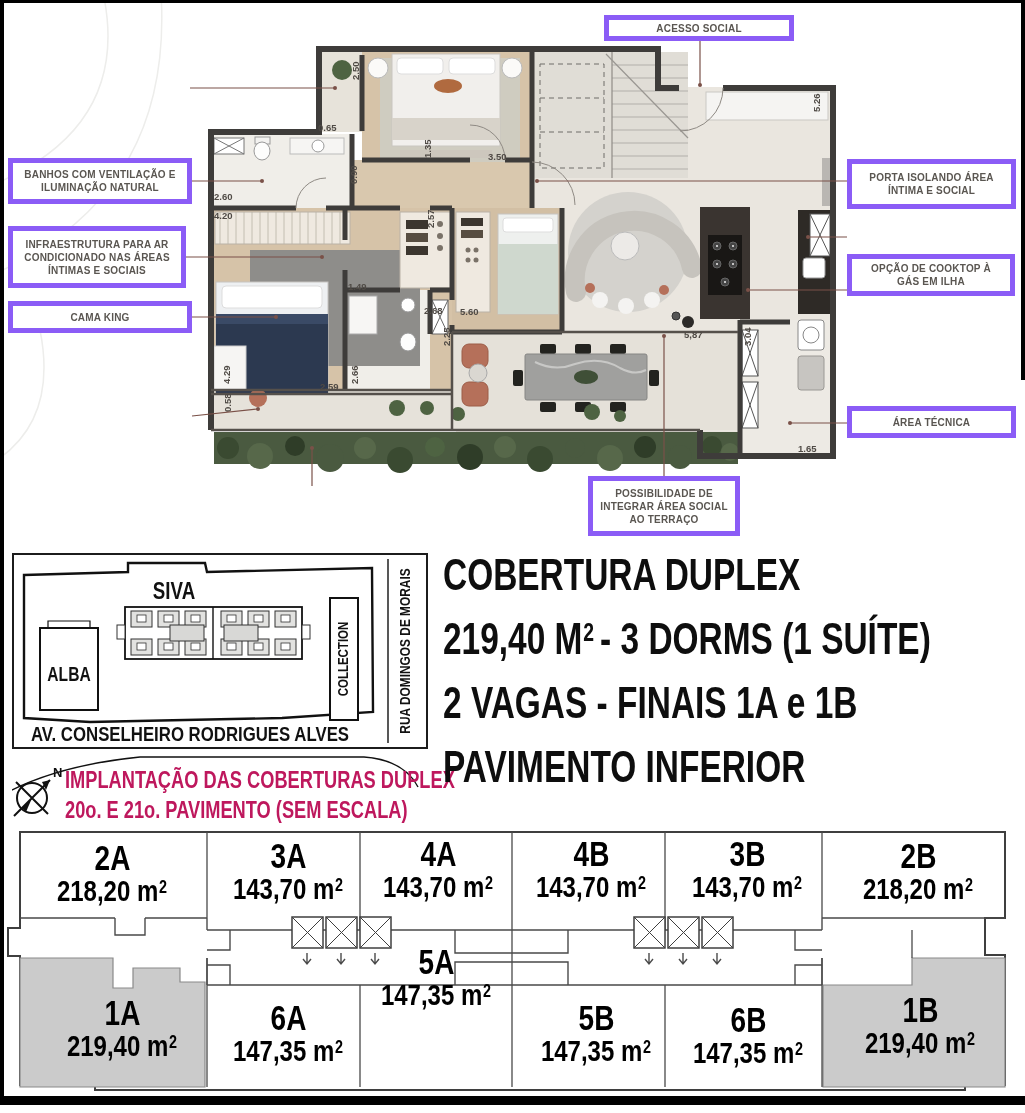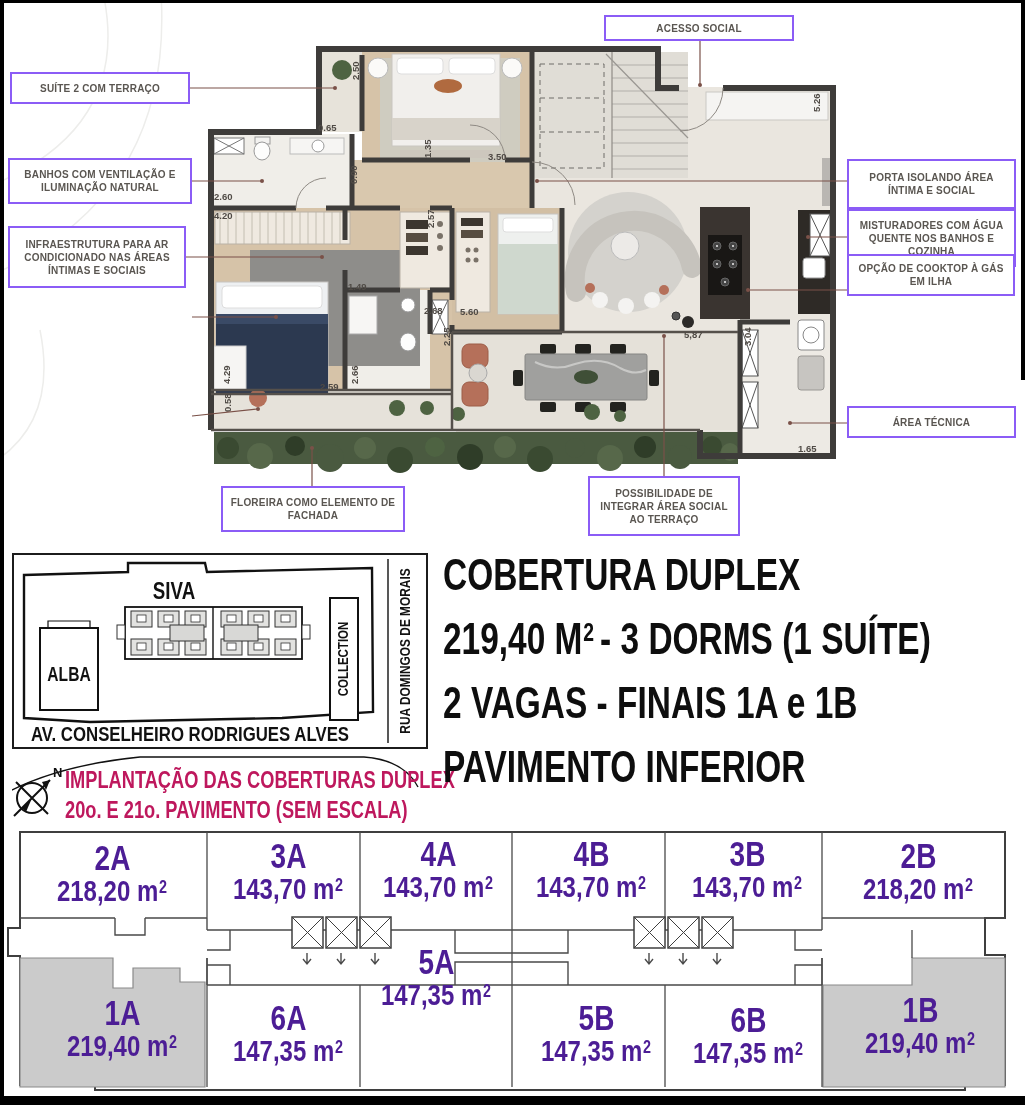--- a/index.html
+++ b/index.html
@@ -2,34 +2,34 @@
 <html><head>
 <meta charset="utf-8">
 <style>
   html,body{margin:0;padding:0;background:#fff;}
   body{width:1025px;height:1113px;position:relative;overflow:hidden;
        font-family:"Liberation Sans", sans-serif;}
   #stage{position:absolute;inset:0;}
   svg{display:block;}
   .abs{position:absolute;}
   
-  .callout{position:absolute;background:#fff;border:2px solid #8b5cf6;color:#5a5651;
+  .callout{position:absolute;background:#fff;border:5px solid #8b5cf6;color:#5a5651;
     font-size:10px;font-weight:700;line-height:1.3;text-align:center;
     display:flex;align-items:center;justify-content:center;padding:3px 7px;box-sizing:border-box;
     letter-spacing:.2px;}
   
   .cx{display:inline-block;transform:scaleX(.76);transform-origin:0 50%;white-space:nowrap;}
   .cxc{display:inline-block;transform:scaleX(.8);transform-origin:50% 50%;white-space:nowrap;}
   
   .title-line{position:absolute;left:443px;color:#0e0e0e;font-weight:700;font-size:44px;line-height:1;}
   .title-line .sup{font-size:.58em;position:relative;top:-.5em;margin:0 8px 0 1px;}
   
   .cap-line{position:absolute;left:65px;color:#be185d;font-weight:700;font-size:24px;line-height:1;}
   
-  .unit{position:absolute;transform:translateX(-50%);text-align:center;color:#4c1d95;}
+  .unit{position:absolute;transform:translateX(-50%);text-align:center;color:#000000;}
   .unit .uid{font-size:35px;font-weight:700;line-height:1.0;}
   .unit .uarea{font-size:30px;font-weight:700;line-height:1.05;}
   .unit .sup{font-size:.6em;position:relative;top:-.45em;margin-left:1px;}
   
   .frame{position:absolute;background:#000;}
   .dim{font-size:9.5px;font-weight:600;fill:#4f4a45;}
 </style>
 </head>
 <body>
 
@@ -257,40 +257,34 @@
       <path d="M847,290 H749"></path>
         <circle cx="748" cy="290" r="2" fill="#7a5148" stroke="none"></circle>
       <path d="M847,423 H791"></path>
         <circle cx="790" cy="423" r="2" fill="#7a5148" stroke="none"></circle>
     </g>
   </svg>
 
   <div class="callout" style="left:604px;top:15px;width:190px;height:26px">
       <span>ACESSO SOCIAL</span>
     </div>
-  <div class="callout" style="left:10px;top:72px;width:180px;height:32px">
-      <span>SUÍTE 2 COM TERRAÇO</span>
-    </div>
   <div class="callout" style="left:8px;top:158px;width:184px;height:46px">
       <span>BANHOS COM VENTILAÇÃO E ILUMINAÇÃO NATURAL</span>
     </div>
   <div class="callout" style="left:8px;top:226px;width:178px;height:62px">
       <span>INFRAESTRUTURA PARA AR CONDICIONADO NAS ÁREAS ÍNTIMAS E SOCIAIS</span>
     </div>
-  <div class="callout" style="left:221px;top:486px;width:184px;height:46px">
-      <span>FLOREIRA COMO ELEMENTO DE FACHADA</span>
+  <div class="callout" style="left:8px;top:301px;width:184px;height:32px">
+      <span>CAMA KING</span>
     </div>
   <div class="callout" style="left:588px;top:476px;width:152px;height:60px">
       <span>POSSIBILIDADE DE INTEGRAR ÁREA SOCIAL AO TERRAÇO</span>
     </div>
   <div class="callout" style="left:847px;top:159px;width:169px;height:50px">
       <span>PORTA ISOLANDO ÁREA ÍNTIMA E SOCIAL</span>
-    </div>
-  <div class="callout" style="left:847px;top:209px;width:169px;height:58px">
-      <span>MISTURADORES COM ÁGUA QUENTE NOS BANHOS E COZINHA</span>
     </div>
   <div class="callout" style="left:847px;top:254px;width:168px;height:42px">
       <span>OPÇÃO DE COOKTOP À GÁS EM ILHA</span>
     </div>
   <div class="callout" style="left:847px;top:406px;width:169px;height:32px">
       <span>ÁREA TÉCNICA</span>
     </div>
 
   <svg class="abs" style="left:12px;top:553px" width="416" height="272" viewBox="0 0 416 272">
     <rect x="1" y="1" width="414" height="194" fill="#fff" stroke="#1c1c1c" stroke-width="2"></rect>

